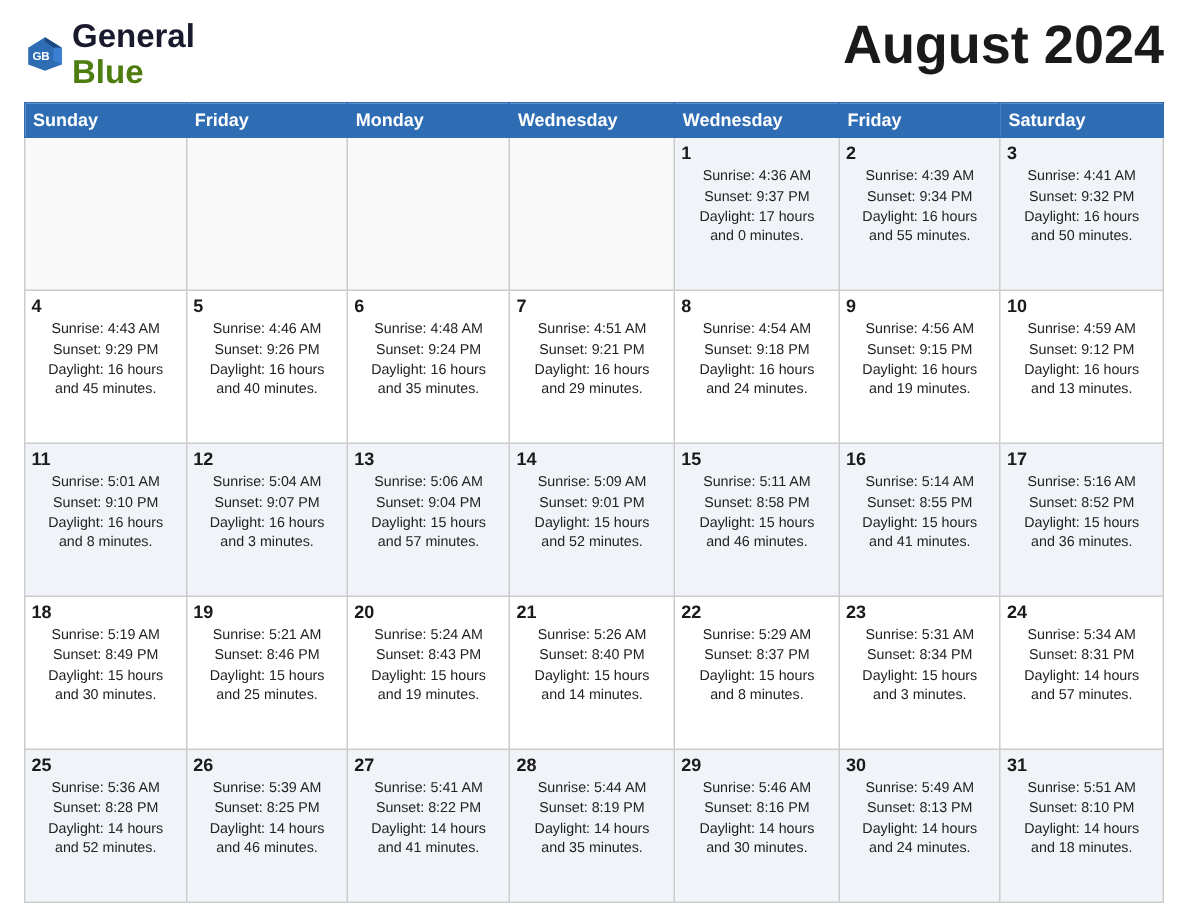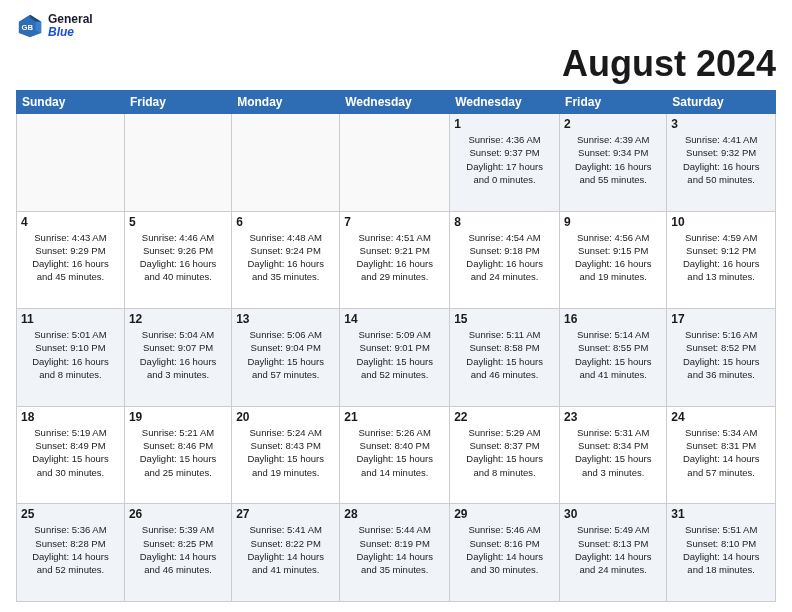--- a/index.html
+++ b/index.html
@@ -22,38 +22,37 @@
       justify-content: space-between;
       align-items: flex-start;
       margin-bottom: 8px;
     }
     .logo {
       display: flex;
       align-items: center;
       gap: 4px;
     }
     .logo-text {
-      font-size: 12px;
+      font-size: 22px;
       font-weight: bold;
       color: #1a1a2e;
       line-height: 1.1;
     }
     .logo-icon {
       width: 28px;
       height: 28px;
     }
     .title-block {
       text-align: right;
     }
     .month-title {
       font-size: 36px;
       font-weight: bold;
       color: #1a1a1a;
       line-height: 1;
-      margin-top: 34px;
     }
     .subtitle {
       font-size: 15px;
       color: #1a1a1a;
       margin-top: 2px;
     }
     .calendar-table {
       width: 100%;
       border-collapse: collapse;
       flex: 1;
@@ -107,21 +106,21 @@
   <div class="header">
     <div class="logo">
       <svg class="logo-icon" viewBox="0 0 40 40">
         <polygon points="20,4 36,14 36,30 20,36 4,30 4,14" fill="#2e6db4"></polygon>
         <polygon points="20,4 36,14 28,14 20,8" fill="#1a4a80"></polygon>
         <polygon points="36,14 36,30 28,26 28,14" fill="#3a7fd4"></polygon>
         <text x="8" y="26" font-size="11" font-weight="bold" fill="white">GB</text>
       </svg>
       <div class="logo-text">
         <div>General</div>
-        <div style="color:#1d4ed8;font-style:italic;">Blue</div>
+        <div style="color:#4d7c0f;">Blue</div>
       </div>
     </div>
     <div class="title-block">
       <div class="month-title">August 2024</div>
     </div>
   </div>
 
   <table class="calendar-table">
     <thead>
       <tr>

